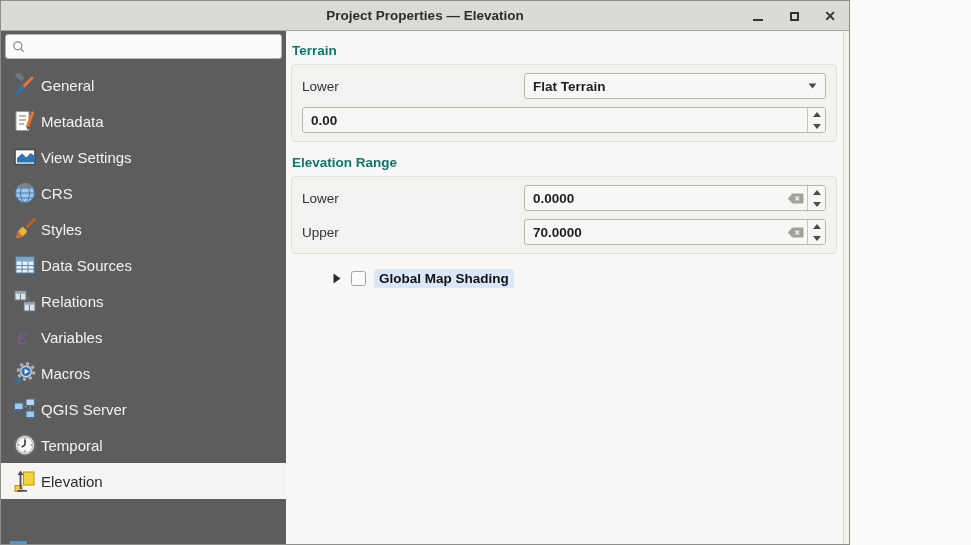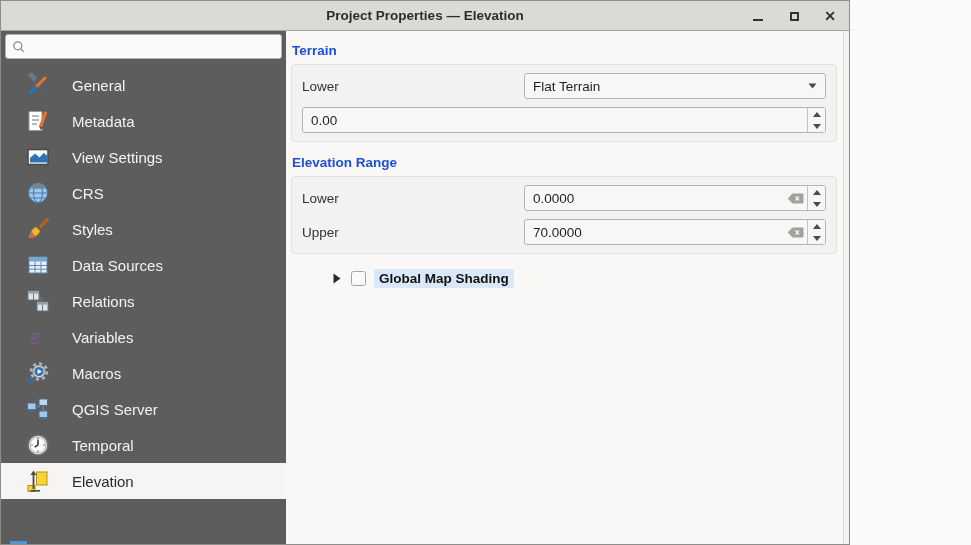--- a/index.html
+++ b/index.html
@@ -24,40 +24,40 @@
   .body { flex:1; display:flex; min-height:0; }
 
   
   .sidebar { width:285px; background:#5d5d5d; flex:none; display:flex; flex-direction:column; position:relative; }
   .search-wrap { padding:3px 4px 4px 4px; }
   .searchbox { height:25px; background:#fbfaf9; border:1px solid #b5b3af; border-radius:3px;
                display:flex; align-items:center; padding:0 5px; gap:4px; }
   .searchbox input { border:none; outline:none; background:transparent; flex:1; font-size:13px;
                      font-family:"Liberation Sans",sans-serif; color:#333; min-width:0; }
   .nav { flex:1; padding-top:4px; }
-  .item { height:36px; display:flex; align-items:center; gap:22px; padding-left:25px;
+  .item { height:36px; display:flex; align-items:center; gap:4px; padding-left:12px;
           color:#f4f3f1; font-size:15px; cursor:default; white-space:nowrap; }
   .item svg { width:24px; height:24px; flex:none; }
   .item.selected { background:#f6f5f3; color:#2c2c2c; }
   .partial-icon { position:absolute; bottom:0; left:9px; width:17px; height:3px; background:#4f94d4; }
 
   
   .main-wrap { flex:1; display:flex; background:#f9f8f6; min-width:0; }
   .main { flex:1; padding:8px 6px 0 5px; border-right:1px solid #dbd9d5; min-width:0; }
   .gutter { width:5px; background:#f3f2ef; flex:none; }
 
-  .group-title { font-weight:bold; font-size:13.5px; color:#1d4ed8; margin:4px 0 6px 1px; }
+  .group-title { font-weight:bold; font-size:13.5px; color:#0f766e; margin:4px 0 6px 1px; }
   .group-title.second { margin-top:13px; }
   .group-box { background:#f4f2f0; border:1px solid #e3e1dd; border-radius:4px;
                padding:4px 10px; }
   .frow { display:flex; align-items:center; height:34px; }
   .frow .flabel { width:222px; flex:none; font-size:13.5px; color:#323232; }
 
   .field { flex:1; height:26px; background:#f8f7f5; border:1px solid #b7b5b1; border-radius:3px;
-           display:flex; align-items:center; font-size:13.5px; color:#1f1f1f; min-width:0; overflow:hidden; }
+           display:flex; align-items:center; font-size:13.5px; color:#1f1f1f; min-width:0; overflow:hidden;font-weight:bold; }
   .field .value { flex:1; padding:0 8px; white-space:nowrap; }
   .combo-arrow { width:26px; height:100%; display:flex; align-items:center; justify-content:center; }
   .clear-btn { width:24px; height:100%; display:flex; align-items:center; justify-content:center; }
   .steppers { width:18px; height:100%; border-left:1px solid #c4c2be; display:flex;
               flex-direction:column; flex:none; background:#f8f7f5; }
   .step { flex:1; display:flex; align-items:center; justify-content:center; }
 
   .shading-row { display:flex; align-items:center; gap:8px; margin:15px 0 0 4px;padding-left:38px; }
   .expander { width:10px; height:12px; display:flex; align-items:center; }
   .checkbox { width:15px; height:15px; background:#fcfbfa; border:1px solid #9aa5b1; border-radius:2.5px; }

